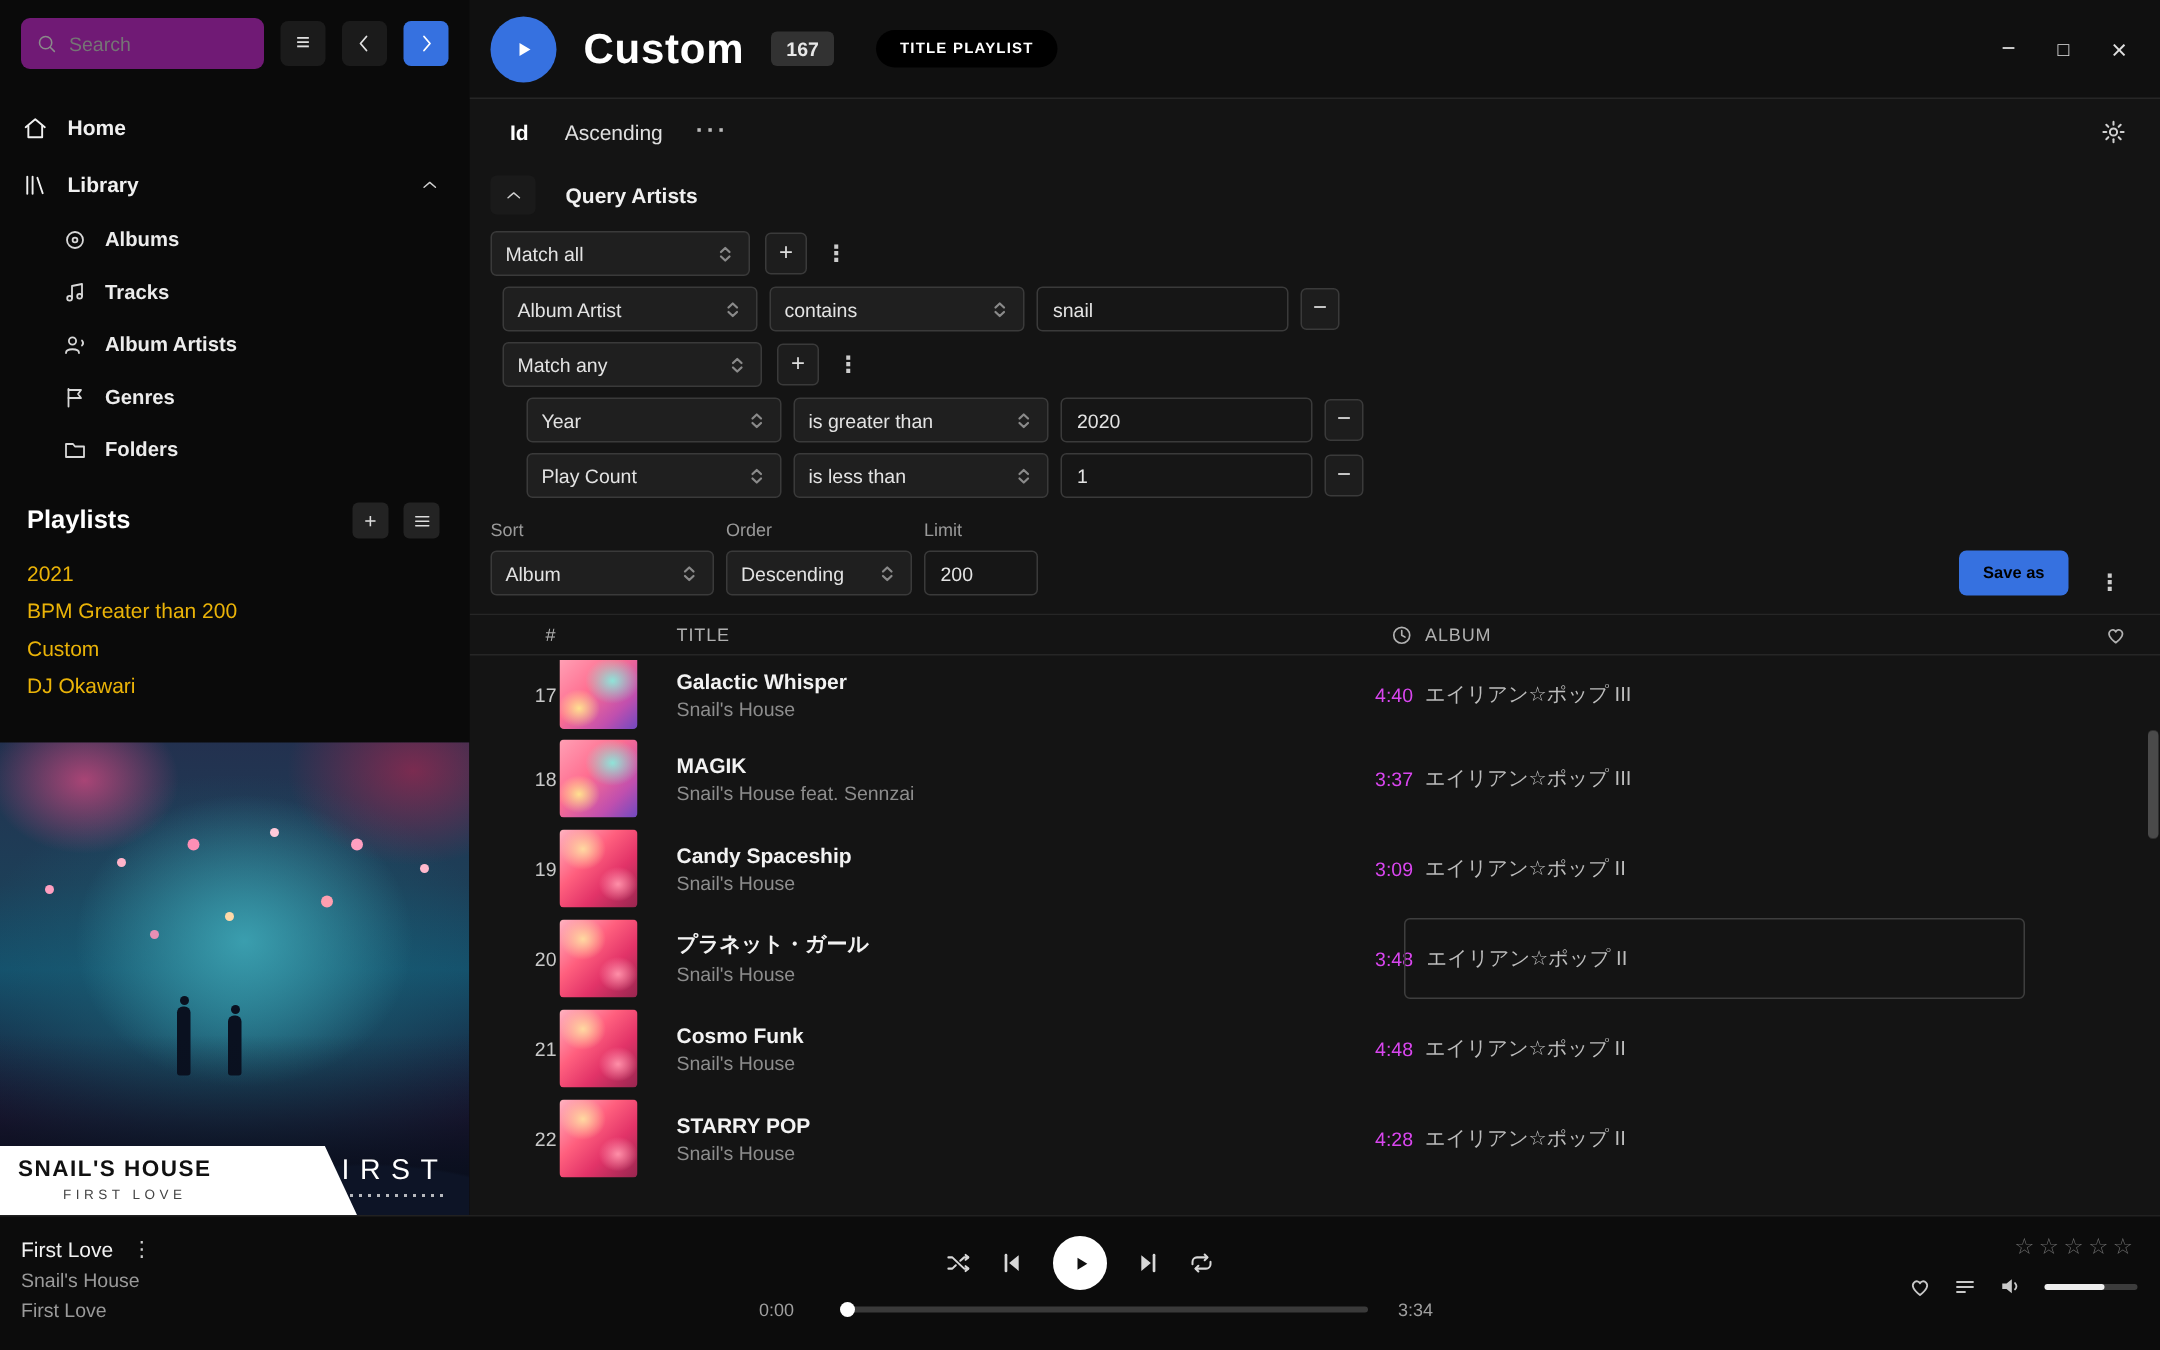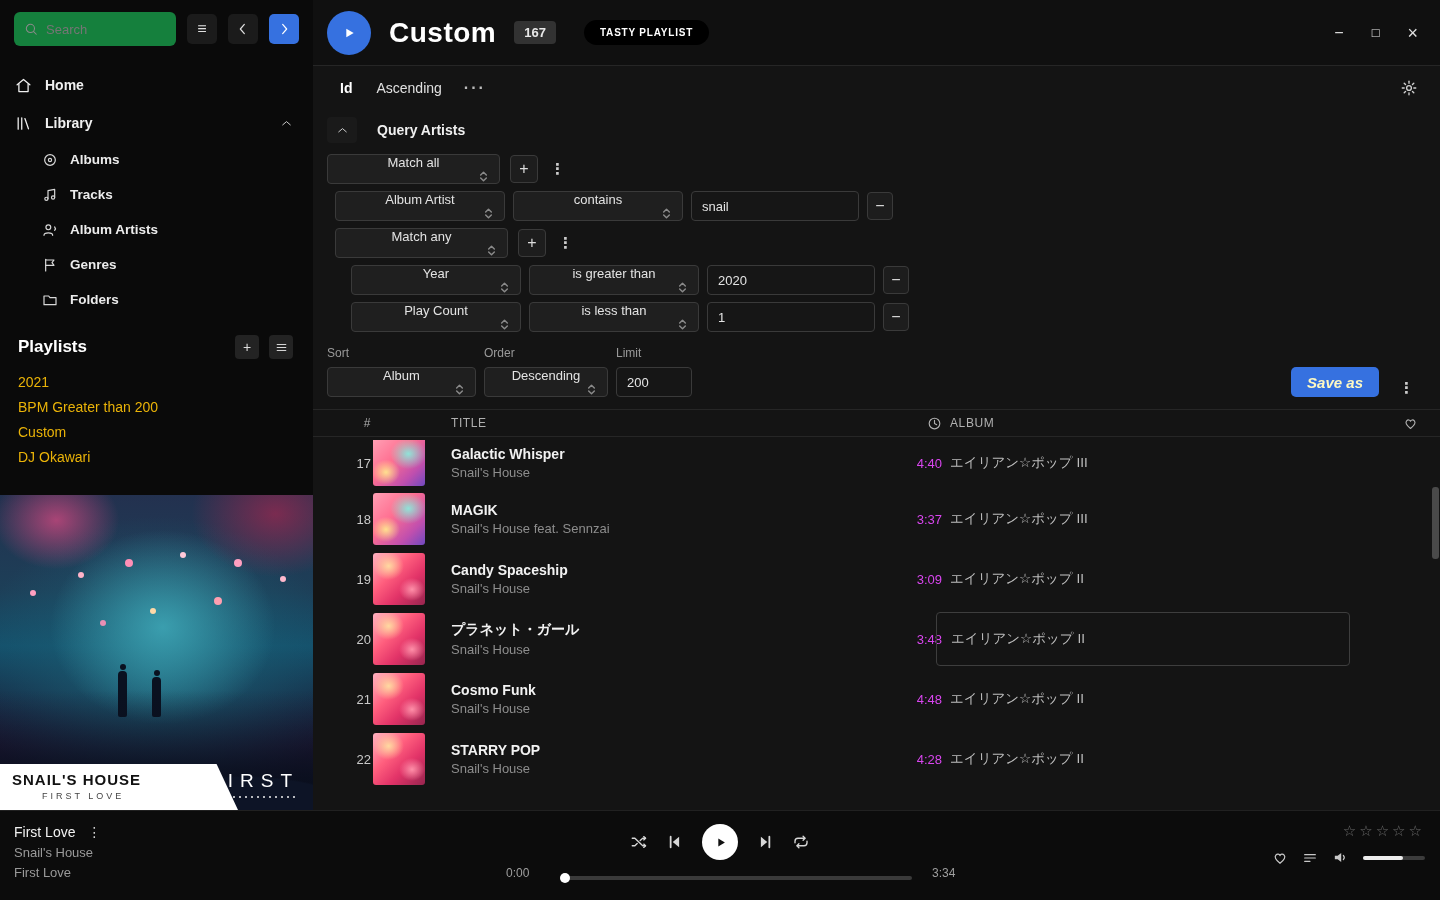--- a/index.html
+++ b/index.html
@@ -6,21 +6,21 @@
   * { margin:0; padding:0; box-sizing:border-box; }
   html,body { width:1440px; height:900px; background:#000; font-family:"Liberation Sans","DejaVu Sans",sans-serif; overflow:hidden; }
   svg { display:block; }
   .ic { stroke:currentColor; fill:none; stroke-width:1.8; stroke-linecap:round; stroke-linejoin:round; }
 
   .app { width:1440px; height:900px; display:grid; grid-template-columns:313px 1fr; grid-template-rows:810px 90px; }
 
   
   .sidebar { background:#0a0a0a; display:flex; flex-direction:column; overflow:hidden; }
   .side-top { display:flex; align-items:center; gap:11px; padding:12px 14px 10px; }
-  .search-box { width:162px; height:34px; background:#15803d; border-radius:6px; display:flex; align-items:center; padding:0 10px; gap:8px; color:#8a8a8a; }
+  .search-box { width:162px; height:34px; background:#701a75; border-radius:6px; display:flex; align-items:center; padding:0 10px; gap:8px; color:#8a8a8a; }
   .search-box input { background:transparent; border:none; outline:none; color:#ddd; font-size:13px; width:100%; font-family:inherit; }
   .side-btn { width:30px; height:30px; border-radius:5px; background:#1b1b1b; color:#e0e0e0; display:flex; align-items:center; justify-content:center; border:none; font-size:16px; cursor:pointer; }
   .side-btn.accent { background:var(--accent); color:#fff; }
   .nav { margin-top:10px; }
   .nav-item { height:38px; display:flex; align-items:center; gap:13px; padding:0 20px 0 15px; color:#f0f0f0; font-size:14px; font-weight:700; cursor:pointer; }
   .nav-item .chev { margin-left:auto; color:#cfcfcf; }
   .sub-item { height:35px; display:flex; align-items:center; gap:12px; padding-left:42px; color:#ececec; font-size:13.5px; font-weight:600; cursor:pointer; }
   .sub-item .sic { color:#d8d8d8; }
   .pl-head { display:flex; align-items:center; padding:18px 20px 10px 18px;gap:24px; }
   .pl-title { font-size:17px; font-weight:800; color:#fff; }
@@ -77,34 +77,34 @@
   .tb-dir { margin-left:24px; font-size:14px; color:#e0e0e0; }
   .tb-more { margin-left:22px; color:#bbb; letter-spacing:2px; font-weight:700; cursor:pointer; }
   .tb-gear { margin-left:auto; color:#d0d0d0; cursor:pointer; }
 
   .qe { padding:2px 24px 0 14px; flex:none; }
   .qe-head { display:flex; align-items:center; gap:20px; height:36px; margin-bottom:6px; }
   .qe-collapse { width:30px; height:26px; display:flex; align-items:center; justify-content:center; color:#cfcfcf; background:#1a1a1a; border:none; border-radius:4px; cursor:pointer; }
   .qe-title { font-size:14px; font-weight:700; color:#f0f0f0; }
   .q-row { display:flex; align-items:center; gap:10px; margin-bottom:7px; }
   .q-row.rule { gap:8px; }
-  .sel { height:30px; background:#1f1f1f; border:1px solid #3a3a3a; border-radius:4px; display:flex; align-items:center; padding:0 9px; font-size:13px; color:#e3e3e3; cursor:pointer;flex-direction:column; }
+  .sel { height:30px; background:#1f1f1f; border:1px solid #3a3a3a; border-radius:4px; display:flex; align-items:center; padding:0 9px; font-size:13px; color:#e3e3e3; cursor:pointer; }
   .sel-caret { margin-left:auto; color:#8a8a8a; }
   .inp { height:30px; background:#161616; border:1px solid #3a3a3a; border-radius:4px; padding:0 10px; font-size:13px; color:#e3e3e3; font-family:inherit; outline:none; }
   .sq { width:28px; height:28px; border:1px solid #3a3a3a; background:#1d1d1d; border-radius:4px; color:#ddd; font-size:16px; display:flex; align-items:center; justify-content:center; cursor:pointer; }
   .sq.minus { width:26px; height:28px; }
   .dots-v { color:#ccc; font-size:15px; font-weight:700; padding:0 2px; cursor:pointer; }
   .w-group { width:173px; } .w-field { width:170px; } .w-op { width:170px; } .w-val { width:168px; }
   .ind1 { margin-left:8px; } .ind2 { margin-left:24px; }
   .sort-row { display:flex; align-items:flex-end; gap:8px; margin-top:14px; }
   .sort-col { display:flex; flex-direction:column; }
   .s-label { font-size:12px; color:#9a9a9a; margin-bottom:7px; }
   .w-sort { width:149px; } .w-order { width:124px; } .w-limit { width:76px; }
   .sort-spacer { flex:1; }
-  .save-btn { height:30px; padding:0 16px; background:var(--accent); color:#fef9c3; font-size:15px; font-weight:700; border-radius:5px; border:none; cursor:pointer; margin-right:10px;font-style:italic; }
+  .save-btn { height:30px; padding:0 16px; background:var(--accent); color:#000000; font-size:11px; font-weight:700; border-radius:5px; border:none; cursor:pointer; margin-right:10px; }
 
   .table { margin-top:12px; flex:1; overflow:hidden; }
   .thead, .trow { display:grid; grid-template-columns:60px 78px 1fr 70px 430px 60px; align-items:center; }
   .thead { height:28px; border-top:1px solid #262626; border-bottom:1px solid #262626; color:#b0b0b0; font-size:12px; letter-spacing:.6px; }
   .h-num { text-align:right; padding-right:2px; }
   .h-title { padding-left:0; }
   .h-dur { display:flex; justify-content:flex-end; padding-right:8px; color:#b0b0b0; }
   .h-fav { display:flex; justify-content:center; color:#b0b0b0; }
   .trow { height:60px; cursor:pointer; }
   .trow.first { height:52px; }
@@ -132,21 +132,21 @@
   .player { grid-column:1 / 3; position:relative; background:#0c0c0c; border-top:1px solid #212121; }
   .np { position:absolute; left:14px; top:13px; }
   .np-title-row { display:flex; align-items:center; gap:12px; }
   .np-title { font-size:14px; color:#f2f2f2; }
   .np-kebab { color:#cfcfcf; font-size:14px; cursor:pointer; }
   .np-sub { font-size:13px; color:#9a9a9a; margin-top:5px; }
   .transport { position:absolute; left:50%; top:10px; transform:translateX(-50%); width:460px; display:flex; flex-direction:column; align-items:center; }
   .t-buttons { display:flex; align-items:center; gap:18px; height:42px; color:#d8d8d8; }
   .t-btn { background:none; border:none; color:#d8d8d8; cursor:pointer; display:flex; align-items:center; justify-content:center; }
   .play-btn { width:36px; height:36px; border-radius:50%; background:#fff; display:flex; align-items:center; justify-content:center; border:none; cursor:pointer; }
-  .progress-row { display:flex; align-items:flex-end; gap:20px; width:100%; margin-top:3px;margin-left:32px; }
+  .progress-row { display:flex; align-items:center; gap:20px; width:100%; margin-top:3px;margin-left:32px; }
   .p-time { font-size:12px; color:#9f9f9f; width:34px; }
   .p-time.right { text-align:left; }
   .p-bar { flex:1; height:4px; background:#3a3a3a; border-radius:2px; position:relative; cursor:pointer; }
   .p-knob { position:absolute; left:0; top:-3px; width:10px; height:10px; border-radius:50%; background:#fff; }
   .rc { position:absolute; right:15px; top:11px; display:flex; flex-direction:column; align-items:flex-end; gap:9px; }
   .stars { color:#6a6a6a; font-size:15px; letter-spacing:3px; cursor:pointer; }
   .rc-row { display:flex; align-items:center; gap:14px; color:#c9c9c9; }
   .rc-icon { cursor:pointer; color:#c9c9c9; background:none; border:none; display:flex; }
   .vol-track { width:62px; height:4px; background:#3c3c3c; border-radius:2px; cursor:pointer; }
   .vol-fill { width:40px; height:4px; background:#eee; border-radius:2px; }
@@ -312,21 +312,21 @@
     <header class="page-head">
       <button class="big-play">
         <span>
           <svg width="16" height="16" viewBox="0 0 24 24">
               <polygon points="8 5.5 19 12 8 18.5" fill="#ffffff"></polygon>
             </svg>
         </span>
       </button>
       <h1 class="page-title">Custom</h1>
       <span class="count-badge">167</span>
-      <span class="type-pill">TASTY PLAYLIST</span>
+      <span class="type-pill">TITLE PLAYLIST</span>
       <div class="win-controls">
         <span class="wc-min">−</span>
         <span class="wc-max">□</span>
         <span class="wc-close">×</span>
       </div>
     </header>
 
     <div class="toolbar">
       <span class="tb-field">Id</span>
       <span class="tb-dir">Ascending</span>

